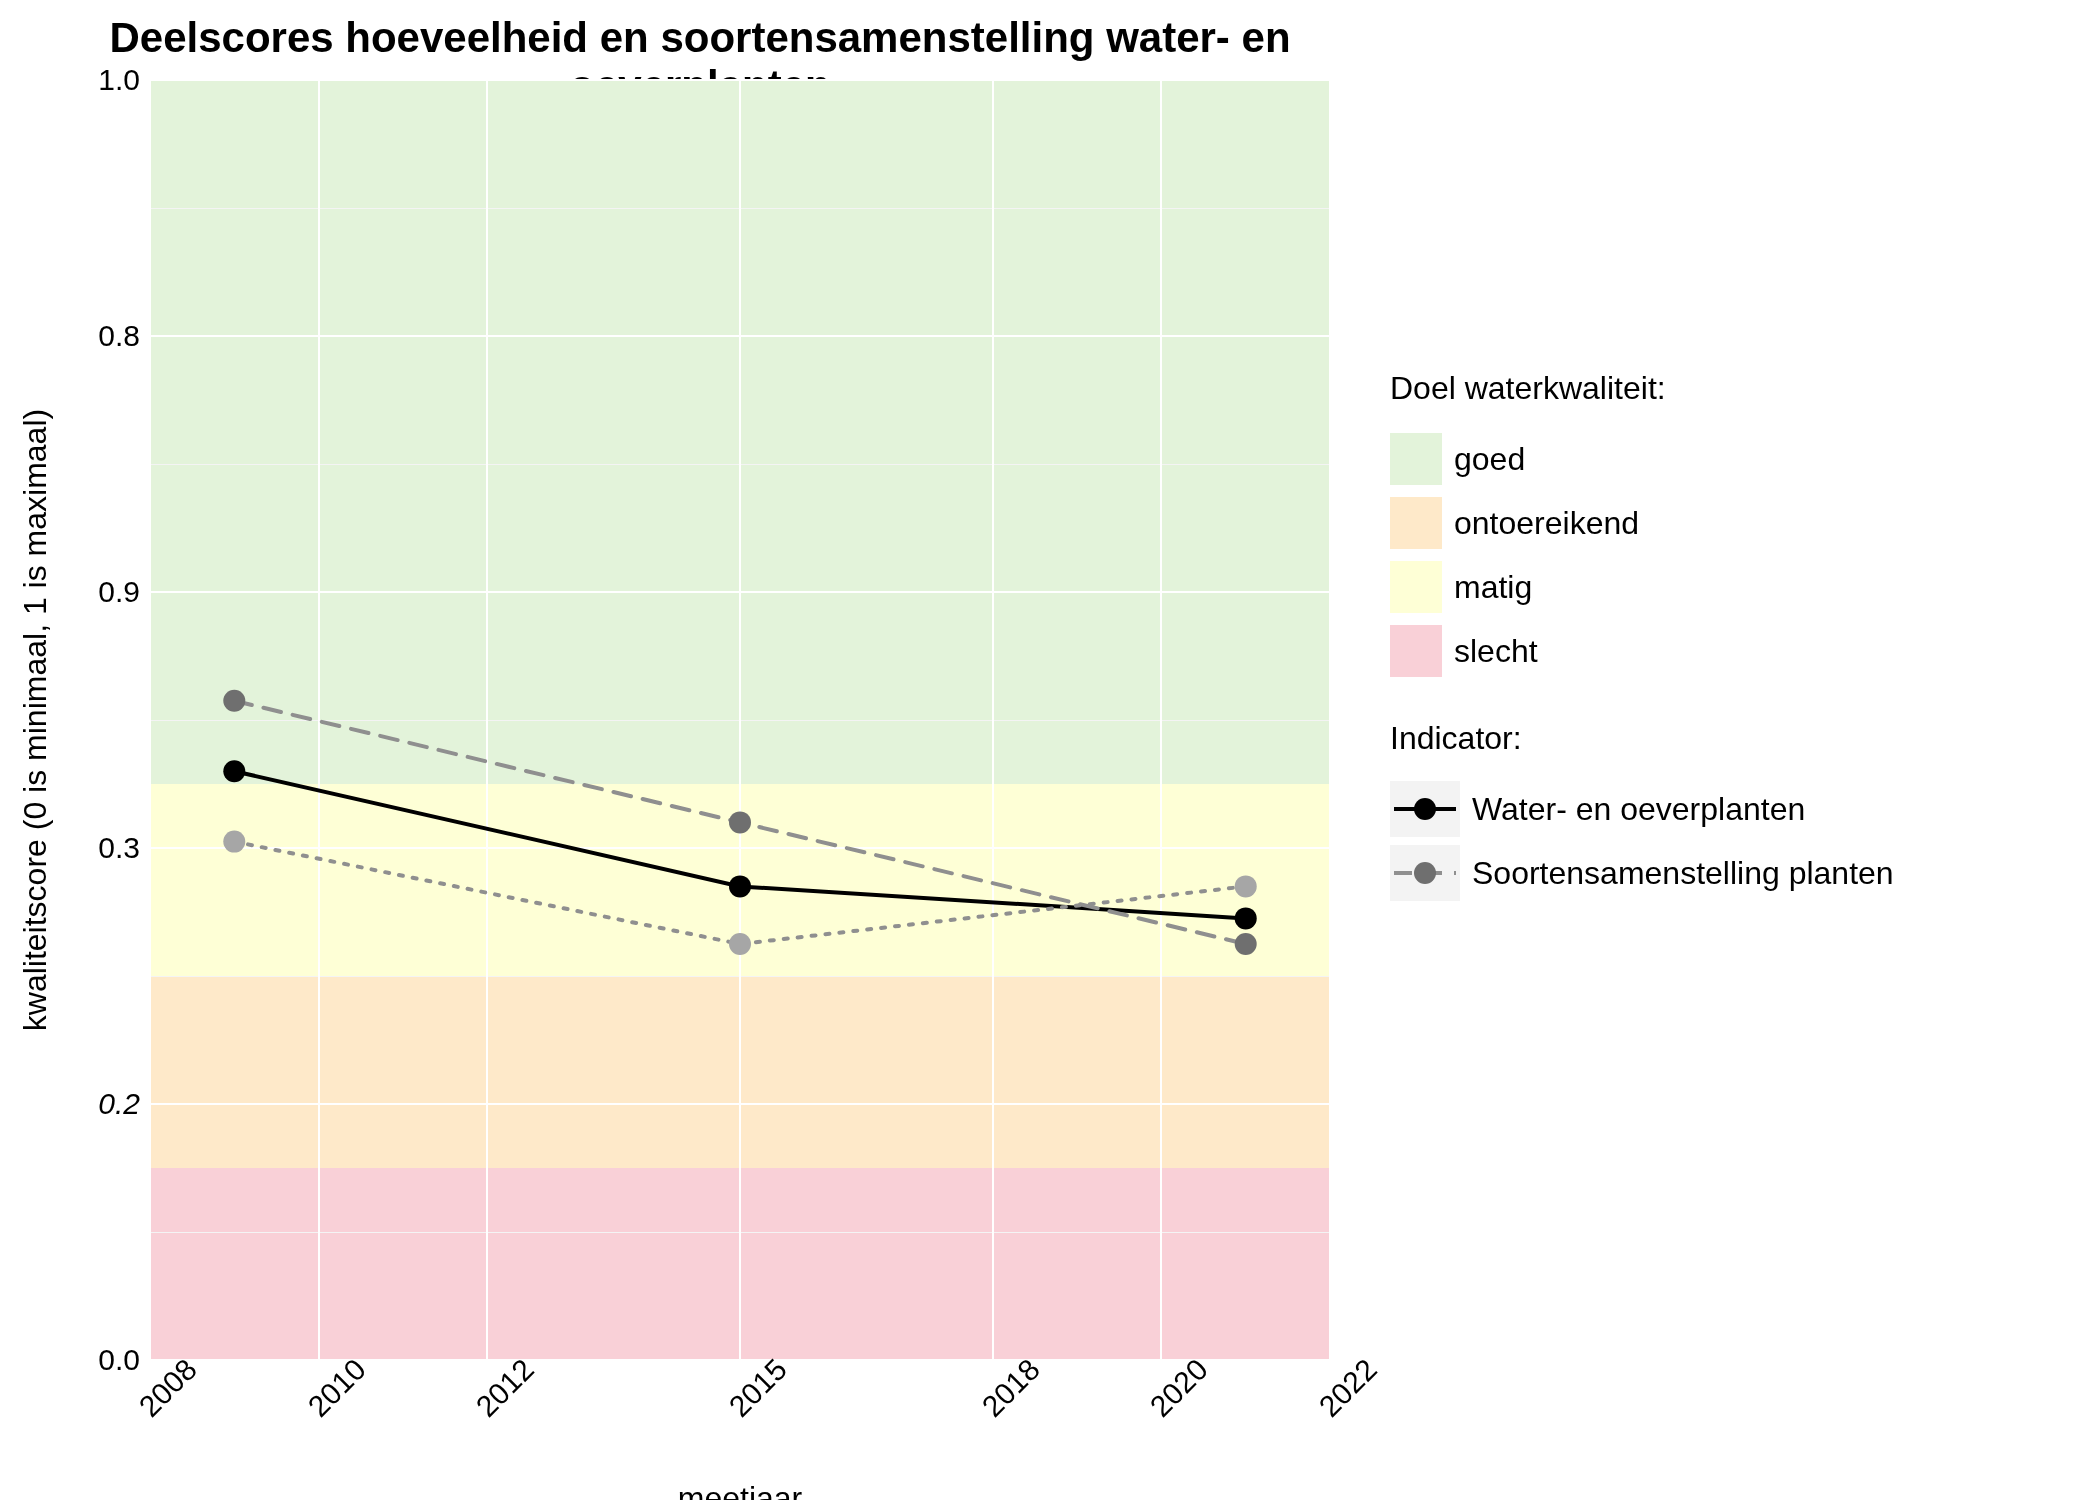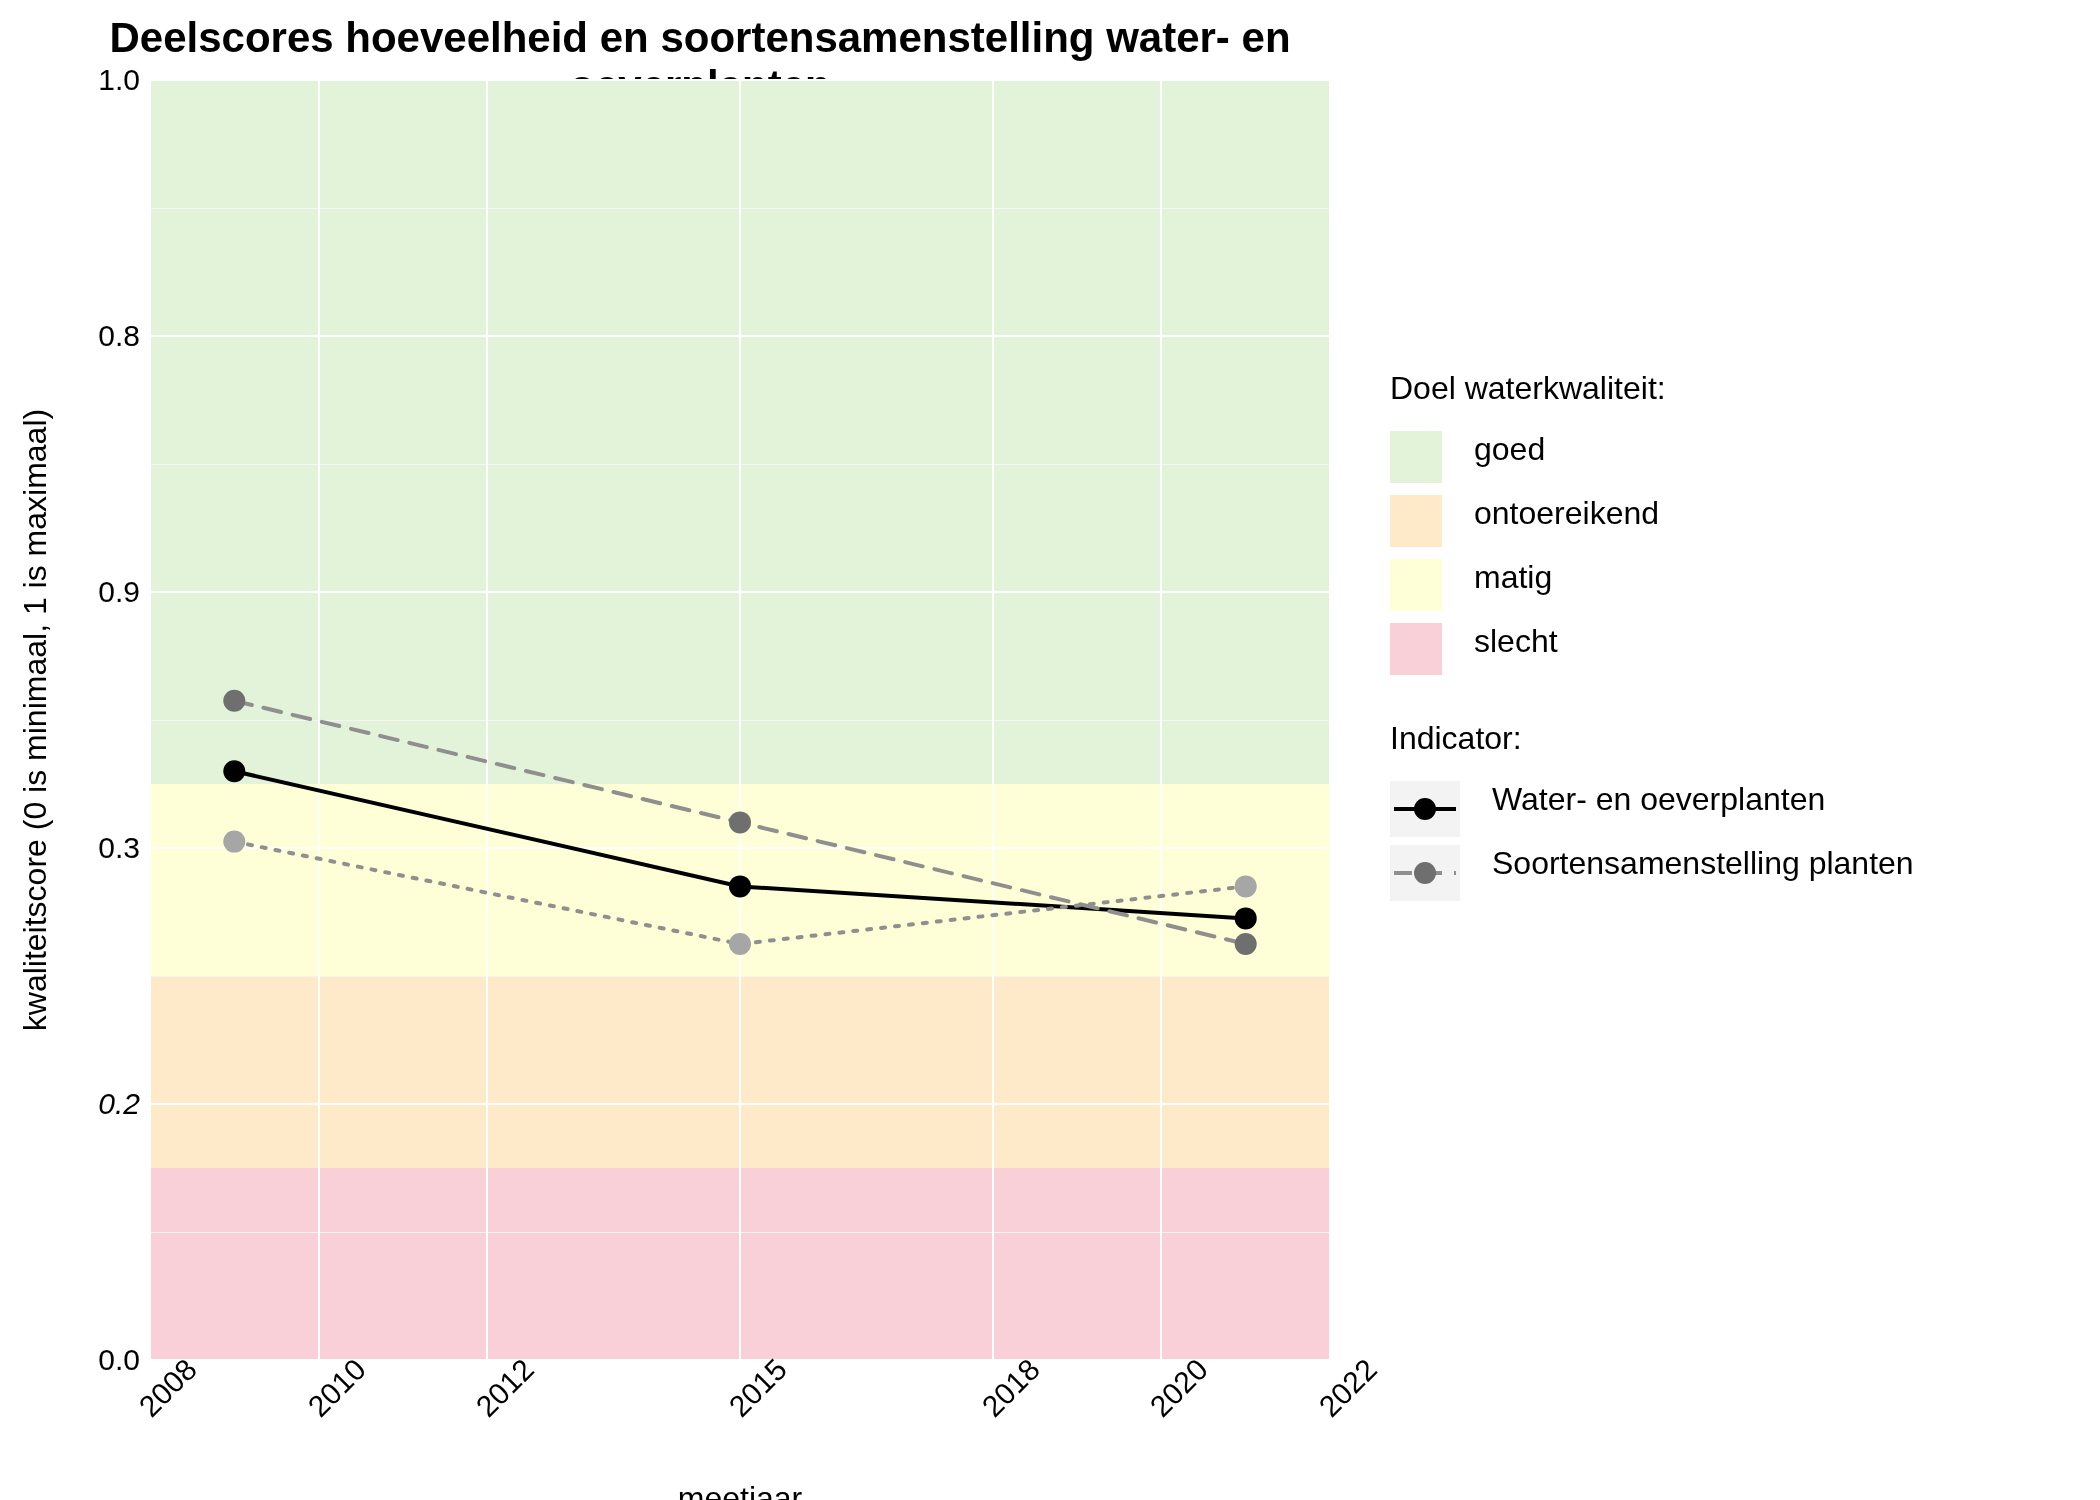--- a/index.html
+++ b/index.html
@@ -102,22 +102,22 @@
     position: absolute;
     left: 1390px;
     font-size: 32px;
   }
   .legend-title {
     font-size: 32px;
     margin-bottom: 24px;
   }
   .legend-item {
     display: flex;
-    align-items: flex-start;
-    gap: 32px;
+    align-items: center;
+    gap: 12px;
     margin-bottom: 8px;
     height: 56px;
   }
   .swatch {
     width: 52px;
     height: 52px;
   }
 
   .legend-line-sample {
     width: 70px;

